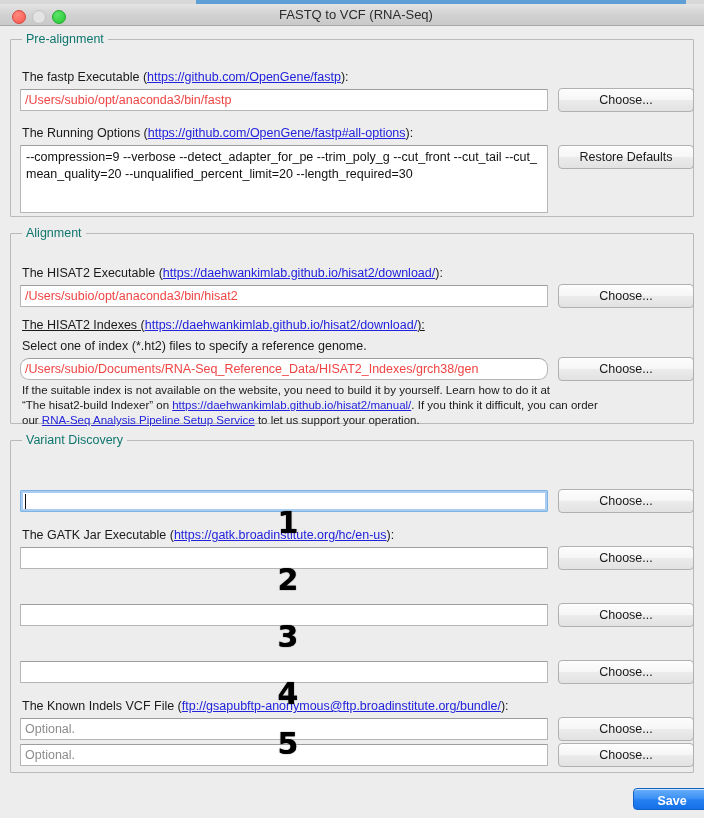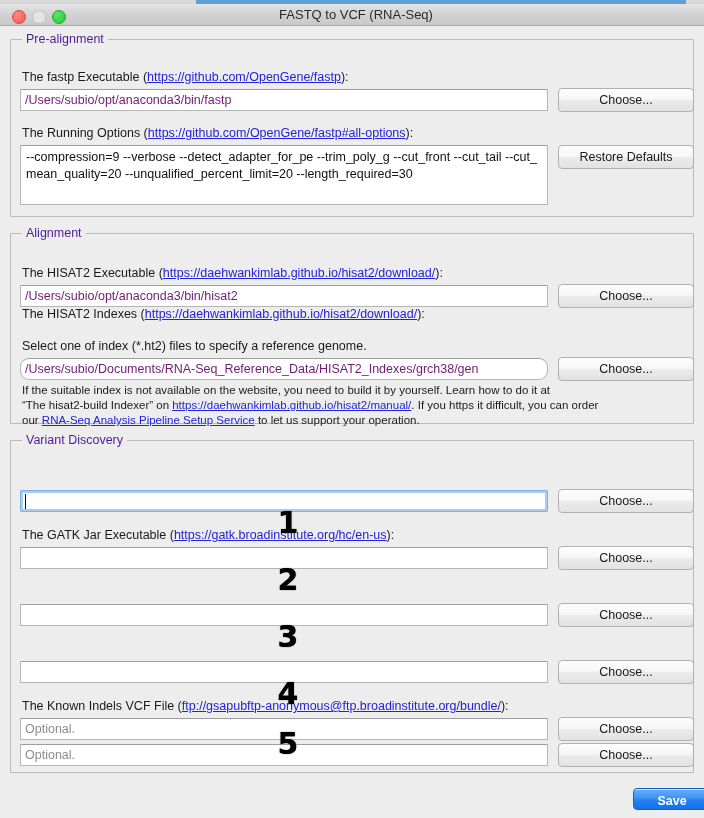--- a/index.html
+++ b/index.html
@@ -96,21 +96,21 @@
     border-radius: 1px;
     background: transparent;
   }
   .group-title {
     position: absolute;
     left: 12px;
     top: 0;
     padding: 0 4px;
     background: #ededed;
     font-size: 12.5px;
-    color: #4c1d95;
+    color: #0f766e;
     line-height: 14px;
     white-space: nowrap;
   }
 
   
   .field-label {
     position: absolute;
     font-size: 12.5px;
     color: #1a1a1a;
     white-space: nowrap;
@@ -128,21 +128,21 @@
   }
 
   
   .textfield {
     position: absolute;
     box-sizing: border-box;
     background: #ffffff;
     border: 1px solid #b5b5b5;
     border-top-color: #9d9d9d;
     font-size: 12.5px;
-    color: #701a75;
+    color: #ef4444;
     padding: 0 4px;
     line-height: 20px;
     height: 22px;
     overflow: hidden;
     white-space: nowrap;
     border-radius: 1px;
   }
   .textfield.placeholder { color: #8c8c8c; }
   .textfield.focused {
     border: 1px solid #7fb2e5;
@@ -234,44 +234,44 @@
 
       <div class="field-label" style="left:12px; top:38px;">
         <span>The fastp Executable (</span><span class="link">https://github.com/OpenGene/fastp</span><span>):</span>
       </div>
       <div class="textfield" style="left:10px; top:57px; width:528px;">/Users/subio/opt/anaconda3/bin/fastp</div>
       <div class="btn" style="left:548px; top:56px; width:136px;">Choose...</div>
 
       <div class="field-label" style="left:12px; top:94px;">
         <span>The Running Options (</span><span class="link">https://github.com/OpenGene/fastp#all-options</span><span>):</span>
       </div>
-      <div class="textarea" style="left:10px; top:113px; width:528px; height:60px;">--compression=9 --verbose --detect_adapter_for_pe --trim_poly_g --cut_front --cut_tail --cut_mean_quality=20 --unqualified_percent_limit=20 --length_required=30</div>
+      <div class="textarea" style="left:10px; top:113px; width:528px; height:68px;">--compression=9 --verbose --detect_adapter_for_pe --trim_poly_g --cut_front --cut_tail --cut_mean_quality=20 --unqualified_percent_limit=20 --length_required=30</div>
       <div class="btn" style="left:548px; top:113px; width:136px;">Restore Defaults</div>
     </div>
 
     <div class="group" style="left:10px; top:200px; width:684px; height:198px;">
       <div class="group-border"></div>
       <div class="group-title">Alignment</div>
 
       <div class="field-label" style="left:12px; top:40px;">
         <span>The HISAT2 Executable (</span><span class="link">https://daehwankimlab.github.io/hisat2/download/</span><span>):</span>
       </div>
       <div class="textfield" style="left:10px; top:59px; width:528px;">/Users/subio/opt/anaconda3/bin/hisat2</div>
       <div class="btn" style="left:548px; top:58px; width:136px;">Choose...</div>
 
-      <div class="field-label" style="left:12px; top:81px;">
+      <div class="field-label" style="left:12px; top:92px;text-decoration:underline;">
         <span>The HISAT2 Indexes (</span><span class="link">https://daehwankimlab.github.io/hisat2/download/</span><span>):</span>
       </div>
       <div class="field-label" style="left:12px; top:113px;">Select one of index (*.ht2) files to specify a reference genome.</div>
       <div class="textfield" style="left:10px; top:132px; width:528px;border-radius:9px;">/Users/subio/Documents/RNA-Seq_Reference_Data/HISAT2_Indexes/grch38/gen</div>
       <div class="btn" style="left:548px; top:131px; width:136px;">Choose...</div>
 
       <div class="note" style="left:12px; top:157px; width:662px;">
         <div>If the suitable index is not available on the website, you need to build it by yourself. Learn how to do it at</div>
-        <div><span>“The hisat2-build Indexer” on </span><span class="link">https://daehwankimlab.github.io/hisat2/manual/</span><span>. If you https it difficult, you can order</span></div>
+        <div><span>“The hisat2-build Indexer” on </span><span class="link">https://daehwankimlab.github.io/hisat2/manual/</span><span>. If you think it difficult, you can order</span></div>
         <div><span>our </span><span class="link">RNA-Seq Analysis Pipeline Setup Service</span><span> to let us support your operation.</span></div>
       </div>
     </div>
 
     <div class="group" style="left:10px; top:407px; width:684px; height:340px;">
       <div class="group-border"></div>
       <div class="group-title">Variant Discovery</div>
 
       <div class="textfield focused" style="left:10px; top:57px; width:528px;"></div>
       <div class="caret" style="left:15px; top:61px;"></div>

